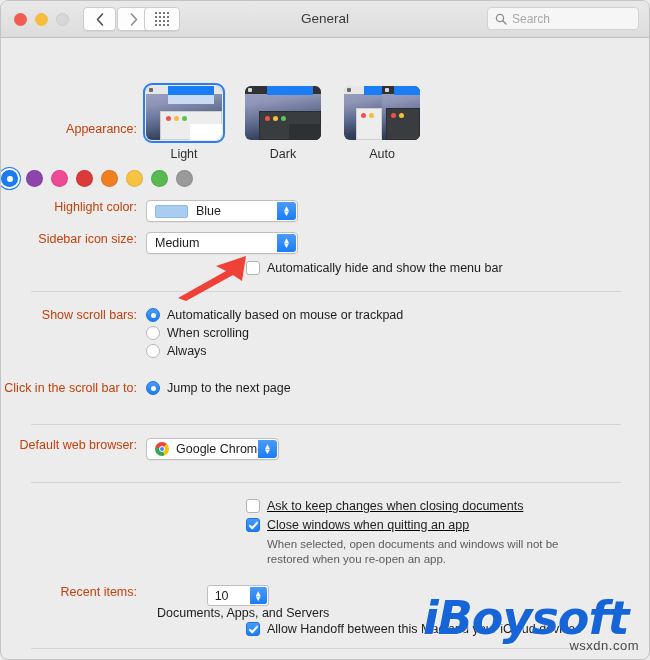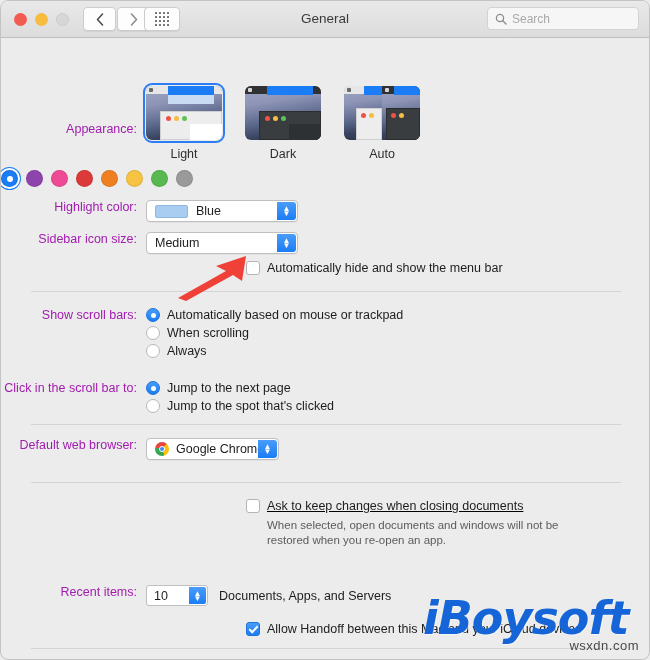--- a/index.html
+++ b/index.html
@@ -135,21 +135,21 @@
     height: 621px;
   }
 
   .row {
     position: absolute;
     display: flex;
     align-items: flex-start;
   }
   .lbl {
     font-size: 12.5px;
-    color: #a21caf;
+    color: #c2410c;
     text-align: right;
     padding-right: 9px;
     box-sizing: border-box;
     width: 145px;
   }
   .ctl { display: flex; flex-direction: column; }
 
   .sep {
     position: absolute;
     left: 30px;
@@ -325,21 +325,21 @@
   .subnote {
     font-size: 11.5px;
     color: #5c5c5c;
     margin-left: 21px;
     margin-top: 3px;
     line-height: 15px;
     max-width: 330px;
   }
 
   #recent-row { left: 0; top: 547px; width: 650px; }
-  .stepper-wrap { display: flex; align-items: center; }
+  .stepper-wrap { display: flex; align-items: center; flex-direction: column; }
   .stepper {
     width: 62px; height: 21px;
     background: #fff;
     border: 1px solid #bfbfbf;
     border-radius: 3px;
     box-sizing: border-box;
     display: flex; align-items: center;
     padding-left: 7px;
     font-size: 12.5px;
     color: #1d1d1d;
@@ -589,24 +589,20 @@
       </div>
     </div>
 
     <div class="row" id="clickscroll-row">
       <div class="lbl">Click in the scroll bar to:</div>
       <div class="ctl">
         <div class="radioline">
           <div class="radio on"></div>
           <span class="ctext">Jump to the next page</span>
         </div>
-        <div class="radioline">
-          <div class="radio"></div>
-          <span class="ctext">Jump to the spot that's clicked</span>
-        </div>
       </div>
     </div>
 
     <div class="sep" style="top:386px;"></div>
 
     <div class="row" id="browser-row">
       <div class="lbl">Default web browser:</div>
       <div class="popup popup-browser">
         <span class="chrome-icon"></span>
         <span>Google Chrome</span>
@@ -617,20 +613,24 @@
       </div>
     </div>
 
     <div class="sep" style="top:444px;"></div>
 
     <div id="docs-group">
       <div class="checkline">
         <div class="cbox"></div>
         <span class="ctext">Ask to keep changes when closing documents</span>
       </div>
+      <div class="checkline">
+        <div class="cbox on"></div>
+        <span class="ctext">Close windows when quitting an app</span>
+      </div>
       <div class="subnote">When selected, open documents and windows will not be restored when you re-open an app.</div>
     </div>
 
     <div class="row" id="recent-row">
       <div class="lbl">Recent items:</div>
       <div class="stepper-wrap">
         <div class="stepper">
           <span>10</span>
           <span class="arrows">
             <span>▲</span>

